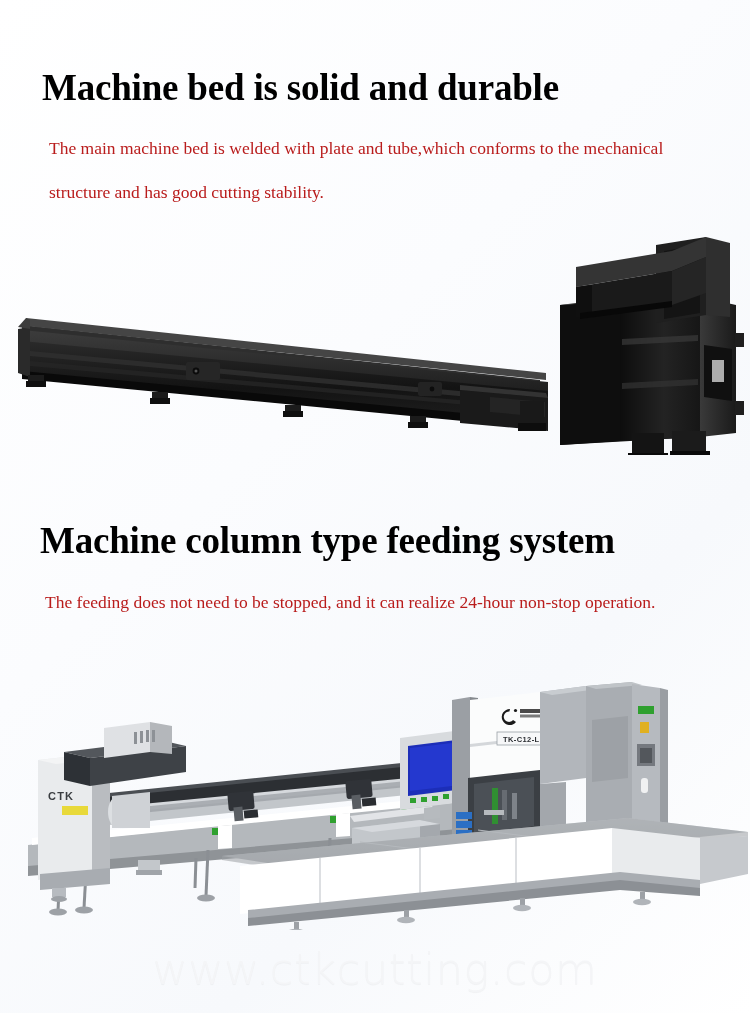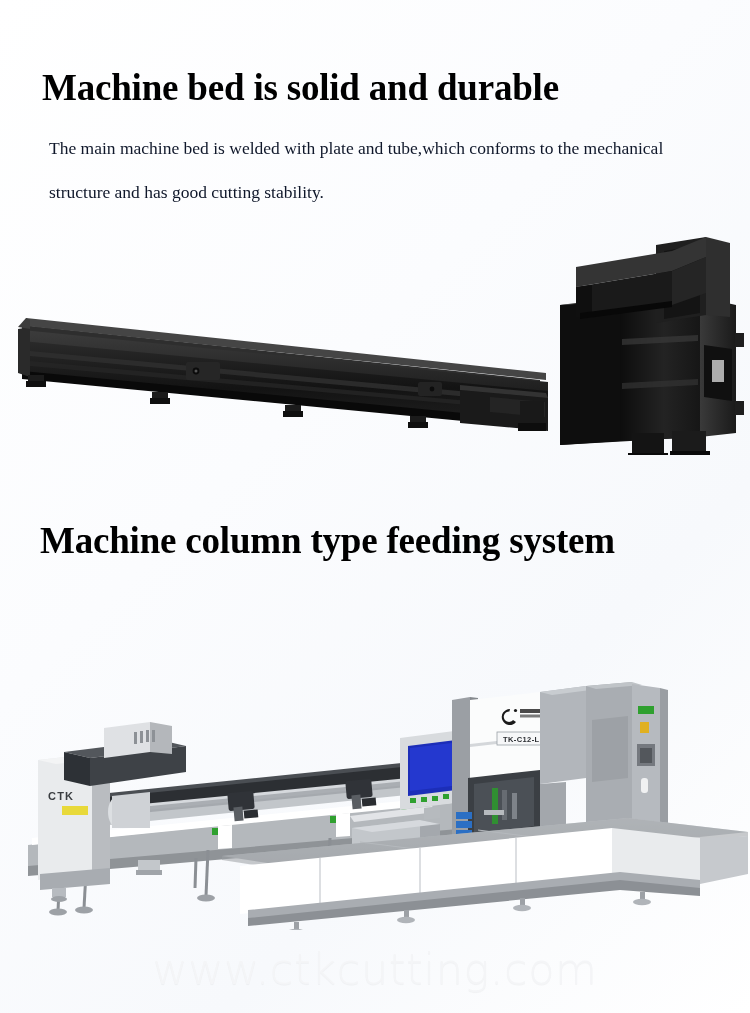--- a/index.html
+++ b/index.html
@@ -38,21 +38,21 @@
   }
   #heading-2 {
     left: 40px;
     top: 497px;
     font-size: 37px;
   }
   .section-paragraph {
     position: absolute;
     font-family: "Liberation Serif", serif;
     font-size: 17.5px;
-    color: #0f172a;
+    color: #b91c1c;
     line-height: 2.55;
     font-weight: normal;
   }
   #paragraph-1 {
     left: 49px;
     top: 108px;
     width: 672px;
   }
   #paragraph-2 {
     left: 45px;
@@ -205,20 +205,21 @@
         <rect x="670" y="246" width="40" height="8" fill="#0a0a0a"></rect>
 
         <rect x="735" y="128" width="9" height="14" fill="#1e1e1e"></rect>
         <rect x="735" y="196" width="9" height="14" fill="#1e1e1e"></rect>
       </g>
     </svg>
   </div>
 
   <h1 class="section-heading" id="heading-2">Machine column type feeding system</h1>
 
+  <p class="section-paragraph" id="paragraph-2">The feeding does not need to be stopped, and it can realize 24-hour non-stop operation.</p>
 
   <div id="figure-feeder">
     <svg viewBox="0 0 750 270" preserveAspectRatio="none" aria-hidden="true">
       <defs>
         <linearGradient id="metalV" x1="0" y1="0" x2="0" y2="1">
           <stop offset="0%" stop-color="#d7dade"></stop>
           <stop offset="100%" stop-color="#a7abb0"></stop>
         </linearGradient>
         <linearGradient id="metalH" x1="0" y1="0" x2="1" y2="0">
           <stop offset="0%" stop-color="#c6c9cd"></stop>

